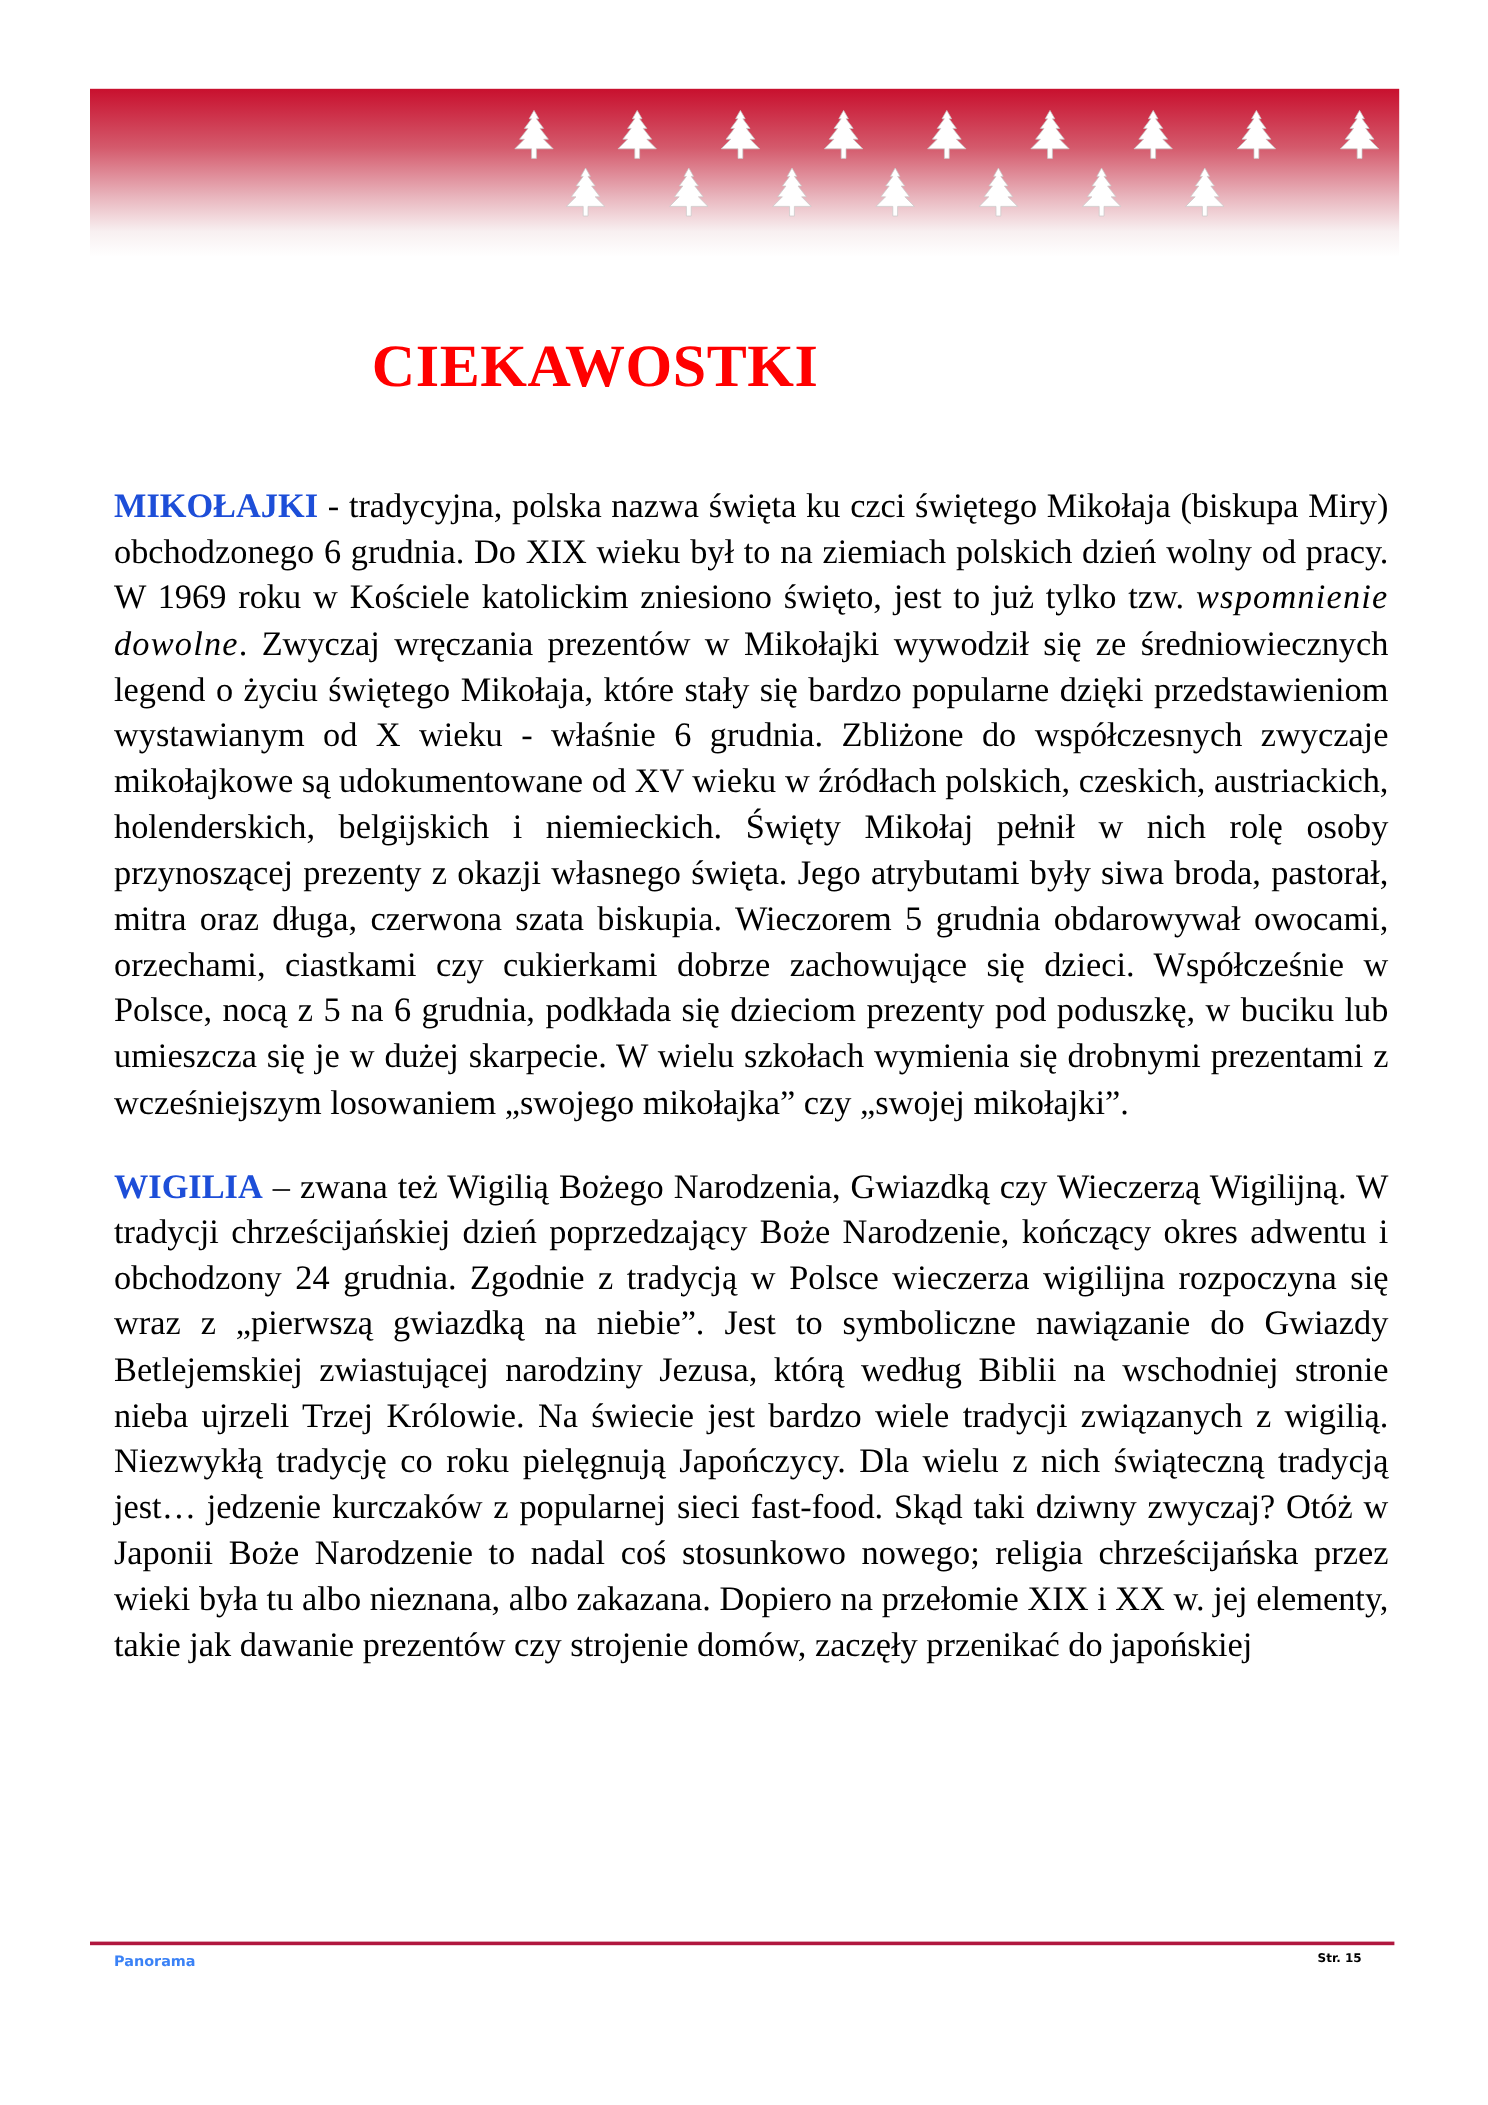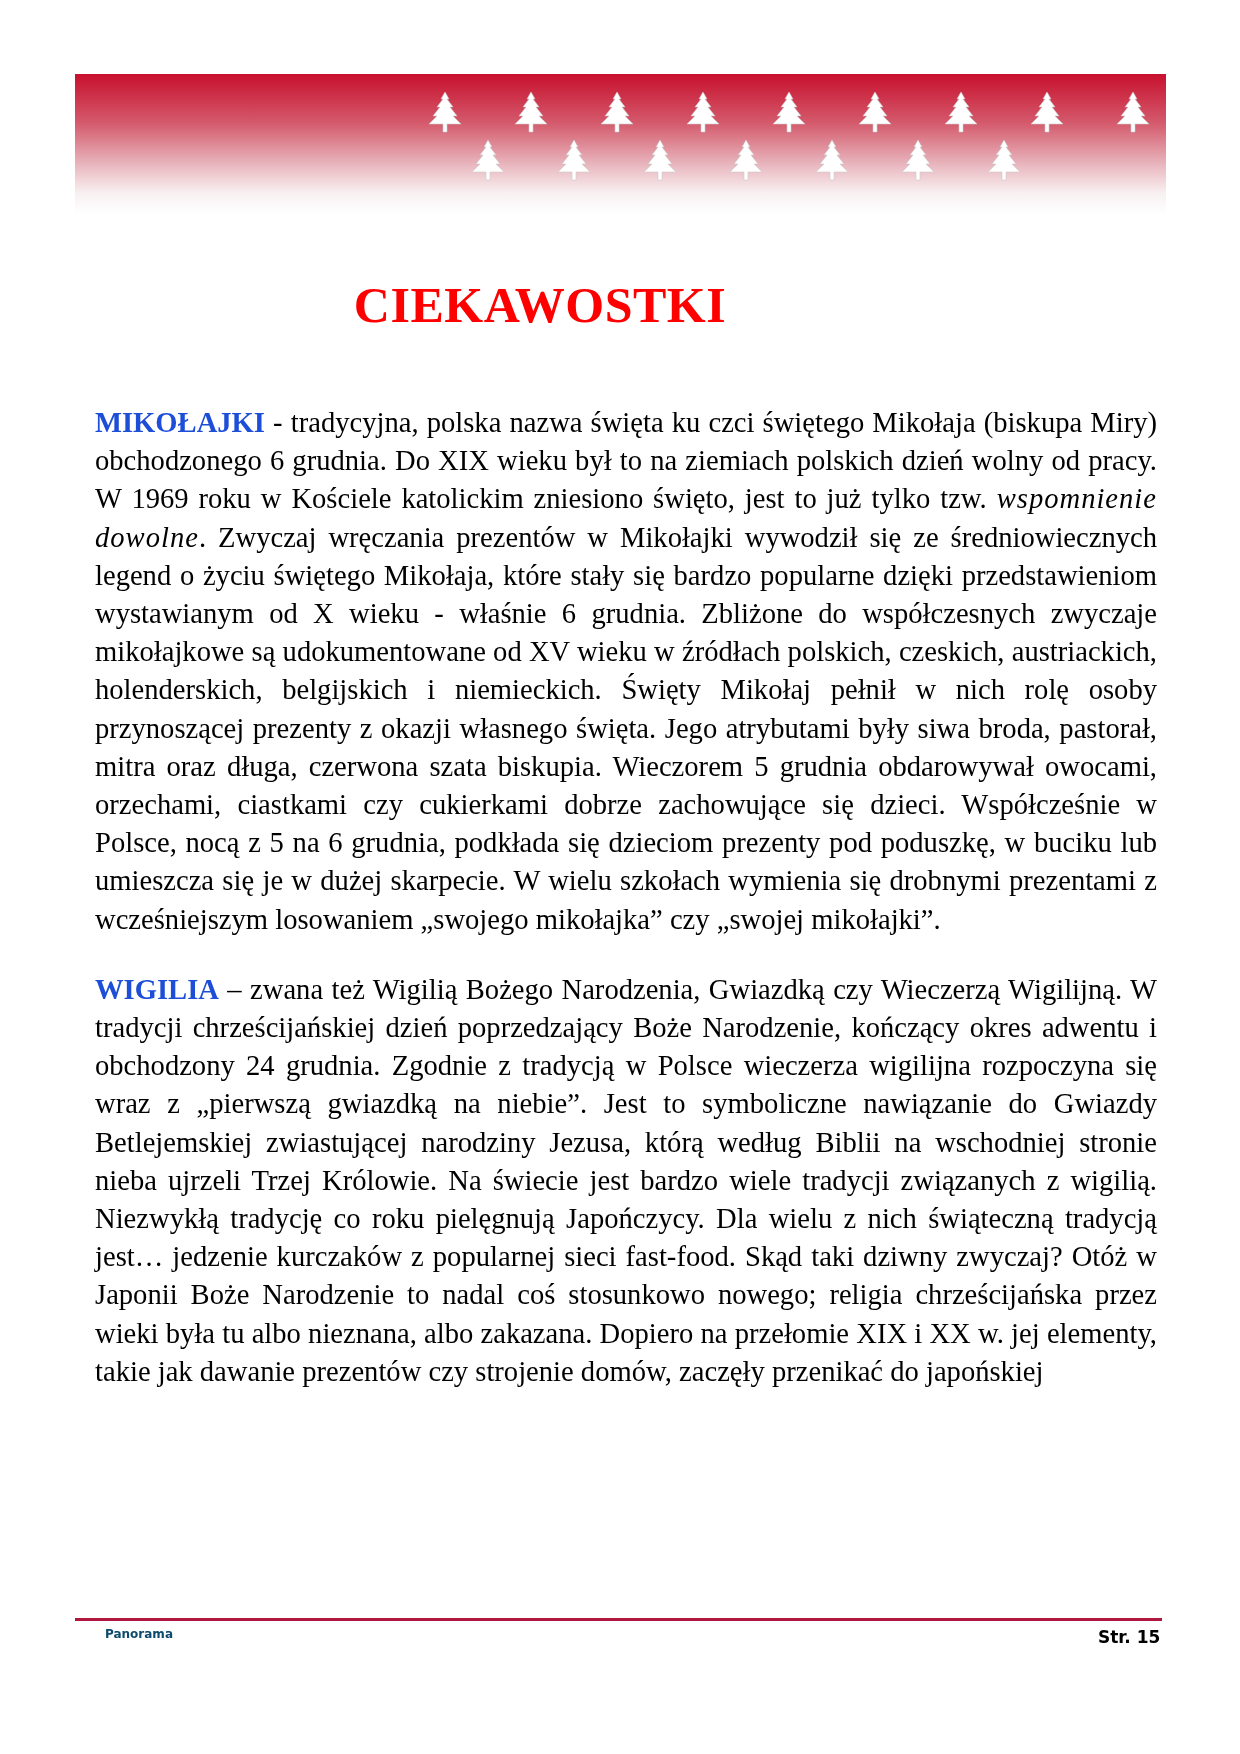--- a/index.html
+++ b/index.html
@@ -4,31 +4,31 @@
 <style>
   html, body { margin: 0; padding: 0; background: #ffffff; }
   body { width: 1240px; height: 1754px; position: relative; overflow: hidden;
          font-family: "Liberation Serif", "DejaVu Serif", serif; color: #000; }
   .banner { position: absolute; left: 75px; top: 74px; width: 1091px; height: 140px;
             background: linear-gradient(to bottom, #c8102e 0%, #d45a6c 35%, #e9b7bf 65%, #f8f0f1 85%, #ffffff 100%); }
   .tree { position: absolute; width: 40px; height: 44px; }
   .tree svg { width: 100%; height: 100%; display: block; }
   .title { position: absolute; left: 0; width: 992px; top: 276px; text-align: center;
            font-family: "Liberation Serif", serif; font-weight: bold; font-size: 50px;
-           color: #ff0000; letter-spacing: 0.5px; margin: 0; padding-left: 44px; }
+           color: #ff0000; letter-spacing: 0.5px; margin: 0; }
   .content { position: absolute; left: 95px; top: 404px; width: 1062px; }
   .para { margin: 0; font-size: 28.6px; line-height: 38.2px; text-align: justify; text-align-last: left; }
   .para + .para { margin-top: 32px; }
   .lead { color: #1d4ed8; font-weight: bold; }
   .em { font-style: italic; letter-spacing: 1px; }
   .footer-line { position: absolute; left: 75px; top: 1618px; width: 1087px; height: 3px; background: #b0173e; }
-  .footer-left { position: absolute; left: 105px; top: 1627px; font-family: "DejaVu Sans", sans-serif;
-                 font-weight: bold; font-size: 12px; color: #0c4a6e; }
+  .footer-left { position: absolute; left: 95px; top: 1627px; font-family: "DejaVu Sans", sans-serif;
+                 font-weight: bold; font-size: 12px; color: #3b82f6; }
   .footer-right { position: absolute; left: 1098px; top: 1627px; font-family: "DejaVu Sans", sans-serif;
-                  font-weight: bold; font-size: 17px; color: #000; }
+                  font-weight: bold; font-size: 10px; color: #000; }
 </style>
 </head>
 <body>
 
 <div class="banner">
   <div>
     <div class="tree" style="left:350px;top:16px">
         <svg viewBox="0 0 40 44">
           <path d="M20 2 L24 9 L22 9 L28 17 L25 17 L32 26 L28 26 L36 34 L22 34 L22 42 L18 42 L18 34 L4 34 L12 26 L8 26 L15 17 L12 17 L18 9 L16 9 Z" fill="#ffffff" stroke="#c9c9c9" stroke-width="0.6"></path>
         </svg>

